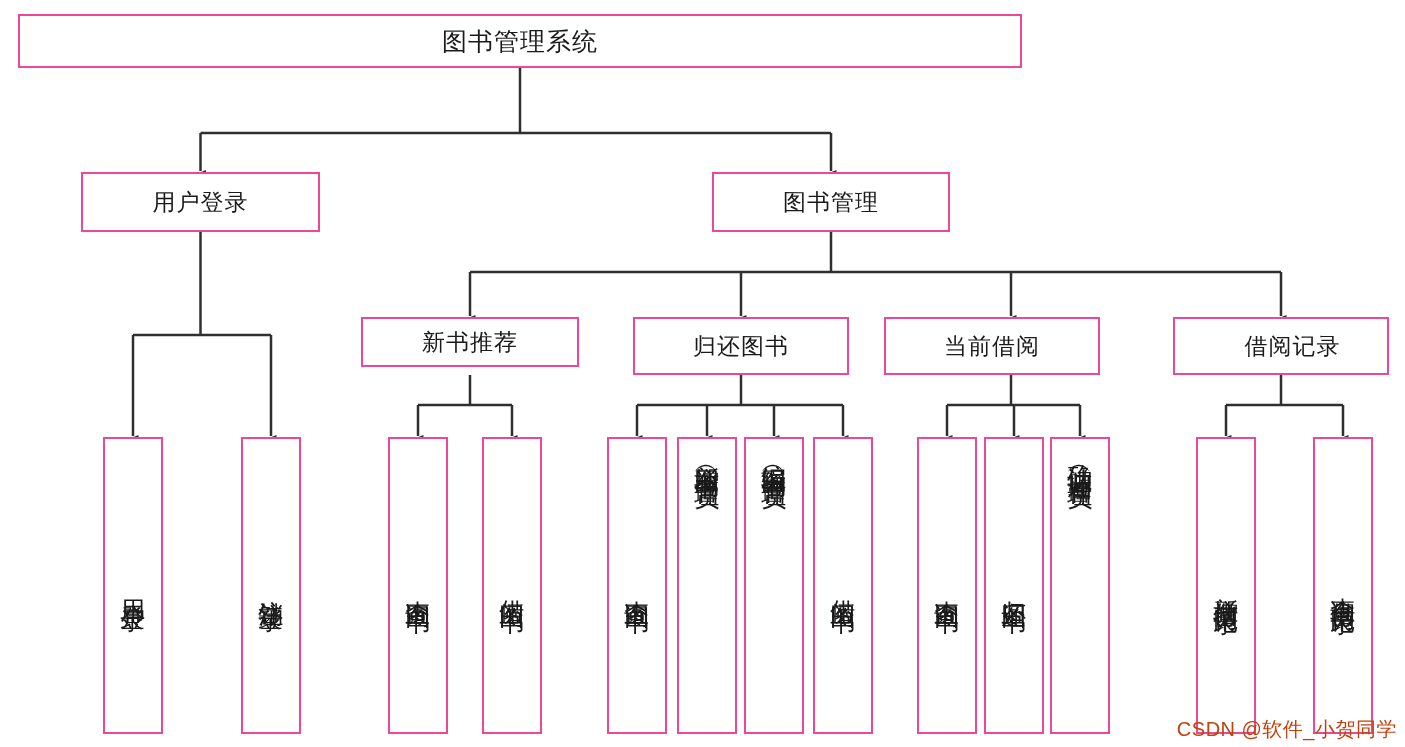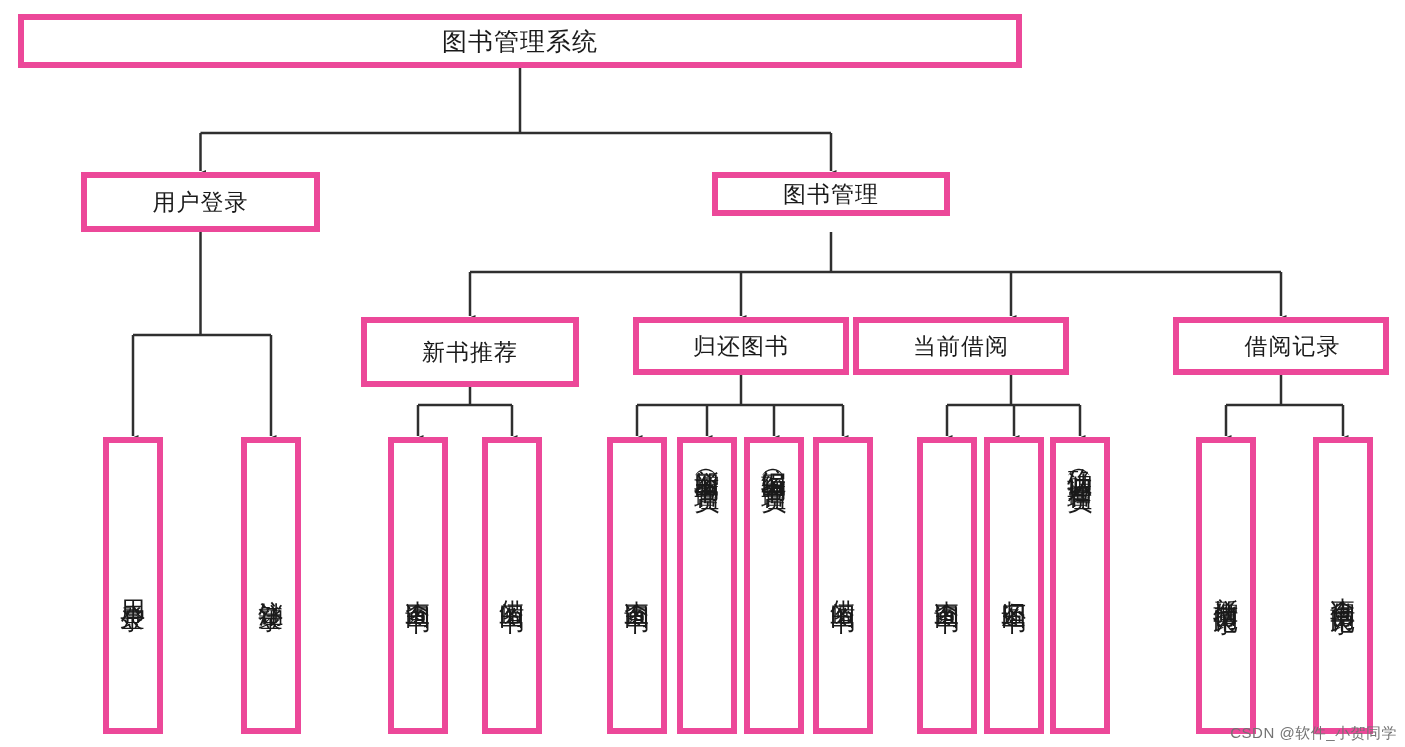--- a/index.html
+++ b/index.html
@@ -13,21 +13,21 @@
     background:#ffffff;
   }
   svg.edges{
     position:absolute;left:0;top:0;width:1405px;height:747px;
     pointer-events:none;
   }
   .node{
     position:absolute;
     box-sizing:border-box;
     background:#ffffff;
-    border:6px solid #ec4899;
+    border:2px solid #ec4899;
     display:flex;
     align-items:center;
     justify-content:center;
     color:#1a1a1a;
   }
   .node.horiz{
     font-size:23px;
     letter-spacing:1px;
   }
   .node.root{
@@ -47,22 +47,22 @@
   }
   .node .label{
     display:block;
     line-height:1.05;
     white-space:pre;
   }
   .watermark{
     position:absolute;
     right:8px;
     bottom:4px;
-    font-size:15px;
-    color:#737373;
+    font-size:20px;
+    color:#c2410c;
     letter-spacing:0.5px;
     white-space:nowrap;
   }
 </style>
 </head>
 <body>
 
 <div id="diagram">
   <svg class="edges" viewBox="0 0 1405 747">
     <defs>
@@ -106,30 +106,30 @@
         <line x1="1343" y1="405" x2="1343" y2="436" stroke="#2f2f2f" stroke-width="2.5" marker-end="url(#arrow)"></line>
       </g>
   </svg>
   <div id="node-layer">
       <div class="node horiz root" style="left: 18px; top: 14px; width: 1004px; height: 54px;">
         <span class="label">图书管理系统</span>
       </div>
       <div class="node horiz" style="left: 81px; top: 172px; width: 239px; height: 60px;">
         <span class="label">用户登录</span>
       </div>
-      <div class="node horiz" style="left: 712px; top: 172px; width: 238px; height: 44px;">
+      <div class="node horiz" style="left: 712px; top: 172px; width: 238px; height: 60px;">
         <span class="label">图书管理</span>
       </div>
-      <div class="node horiz" style="left: 361px; top: 317px; width: 218px; height: 70px;">
+      <div class="node horiz" style="left: 361px; top: 317px; width: 218px; height: 50px;">
         <span class="label">新书推荐</span>
       </div>
       <div class="node horiz" style="left: 633px; top: 317px; width: 216px; height: 58px;">
         <span class="label">归还图书</span>
       </div>
-      <div class="node horiz" style="left: 853px; top: 317px; width: 216px; height: 58px;">
+      <div class="node horiz" style="left: 884px; top: 317px; width: 216px; height: 58px;">
         <span class="label">当前借阅</span>
       </div>
       <div class="node horiz" style="left: 1173px; top: 317px; width: 216px; height: 58px; padding-left: 23px;">
         <span class="label">借阅记录</span>
       </div>
       <div class="node vert" style="left: 103px; top: 437px; width: 60px; height: 297px;">
         <span class="label">用户登录</span>
       </div>
       <div class="node vert" style="left: 241px; top: 437px; width: 60px; height: 297px;">
         <span class="label">注销登录</span>

